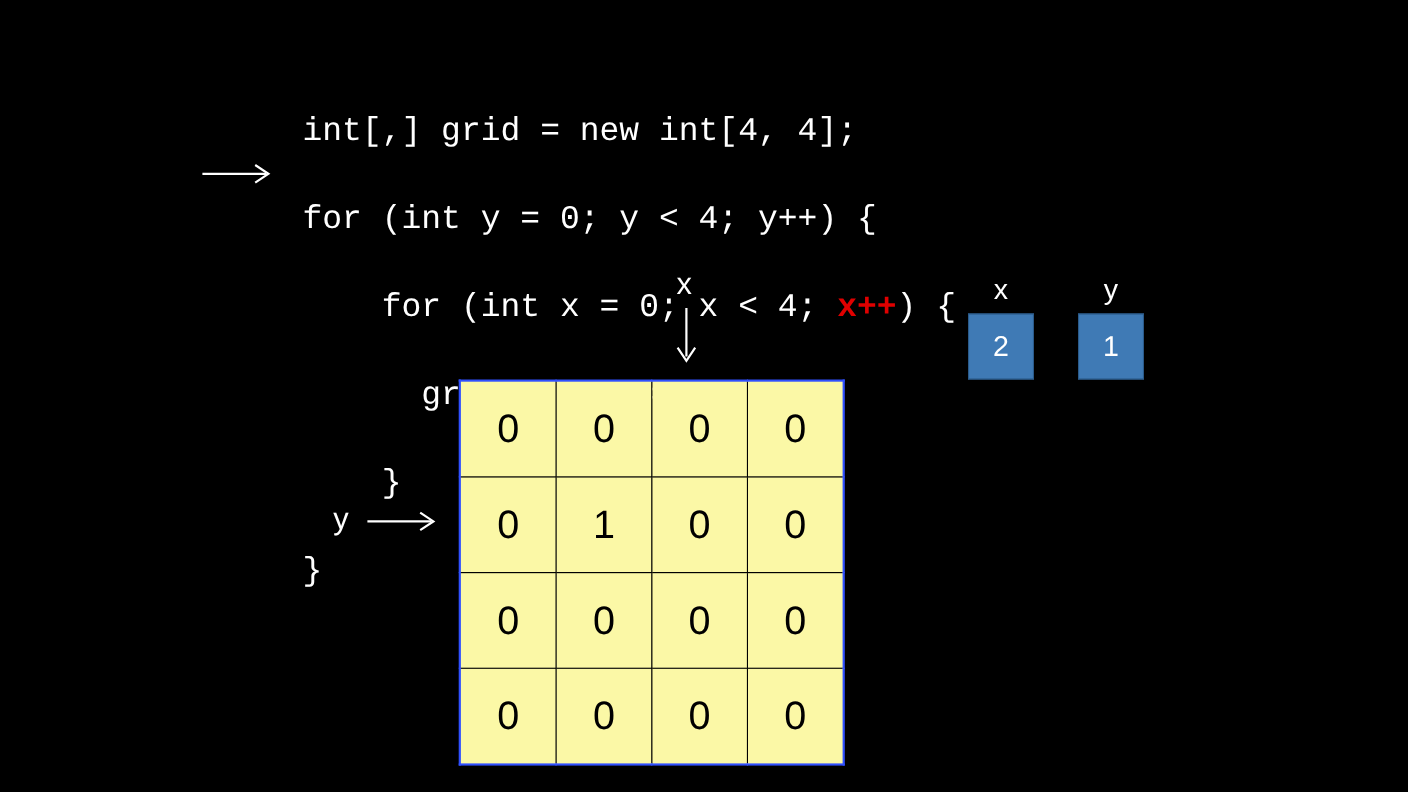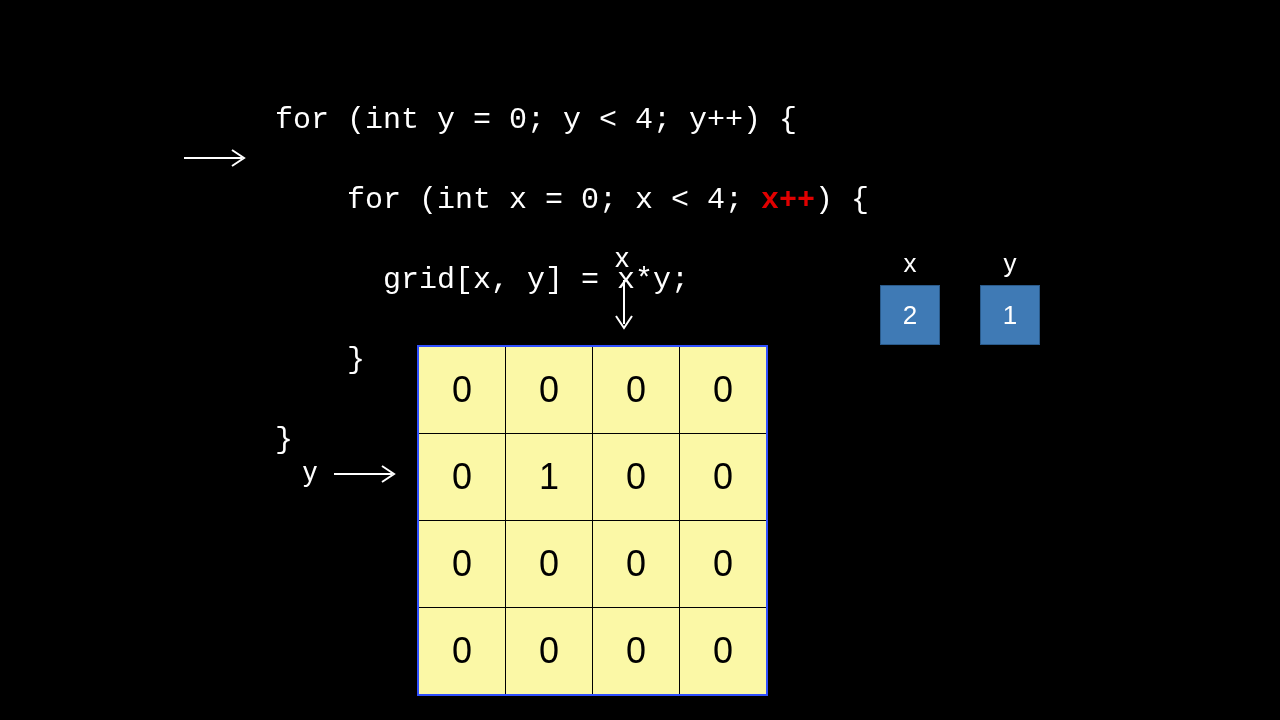--- a/index.html
+++ b/index.html
@@ -72,20 +72,21 @@
     align-items: center;
     justify-content: center;
     font-size: 26px;
     color: #fff;
   }
 </style>
 </head>
 <body>
 
 <div class="code-block">
+<span class="code-line">int[,] grid = new int[4, 4];</span>
 <span class="code-line">for (int y = 0; y &lt; 4; y++) {</span>
 <span class="code-line"><span>    for (int x = 0; x &lt; 4; </span><span class="highlight">x++</span><span>) {</span></span>
 <span class="code-line">      grid[x, y] = x*y;</span>
 <span class="code-line">    }</span>
 <span class="code-line">}</span>
 </div>
 
 <svg class="exec-arrow" style="top:148px; left:182px;" width="74" height="20" viewBox="0 0 74 20">
   <line x1="2" y1="10" x2="60" y2="10" stroke-width="2"></line>
   <polyline points="50,2 62,10 50,18" fill="none" stroke-width="2"></polyline>

